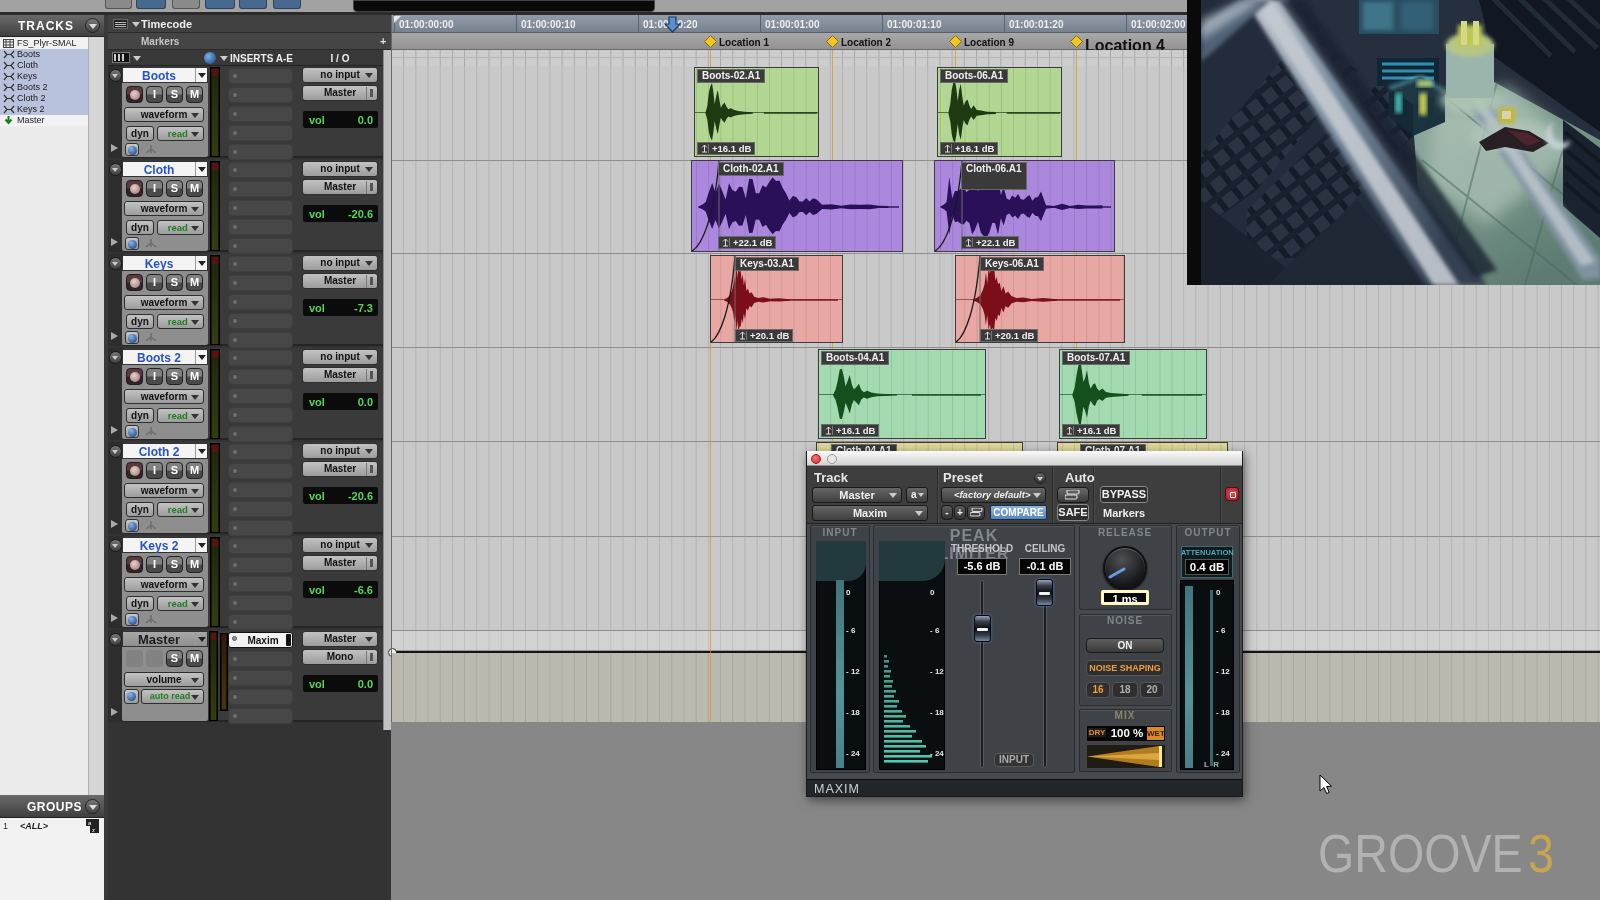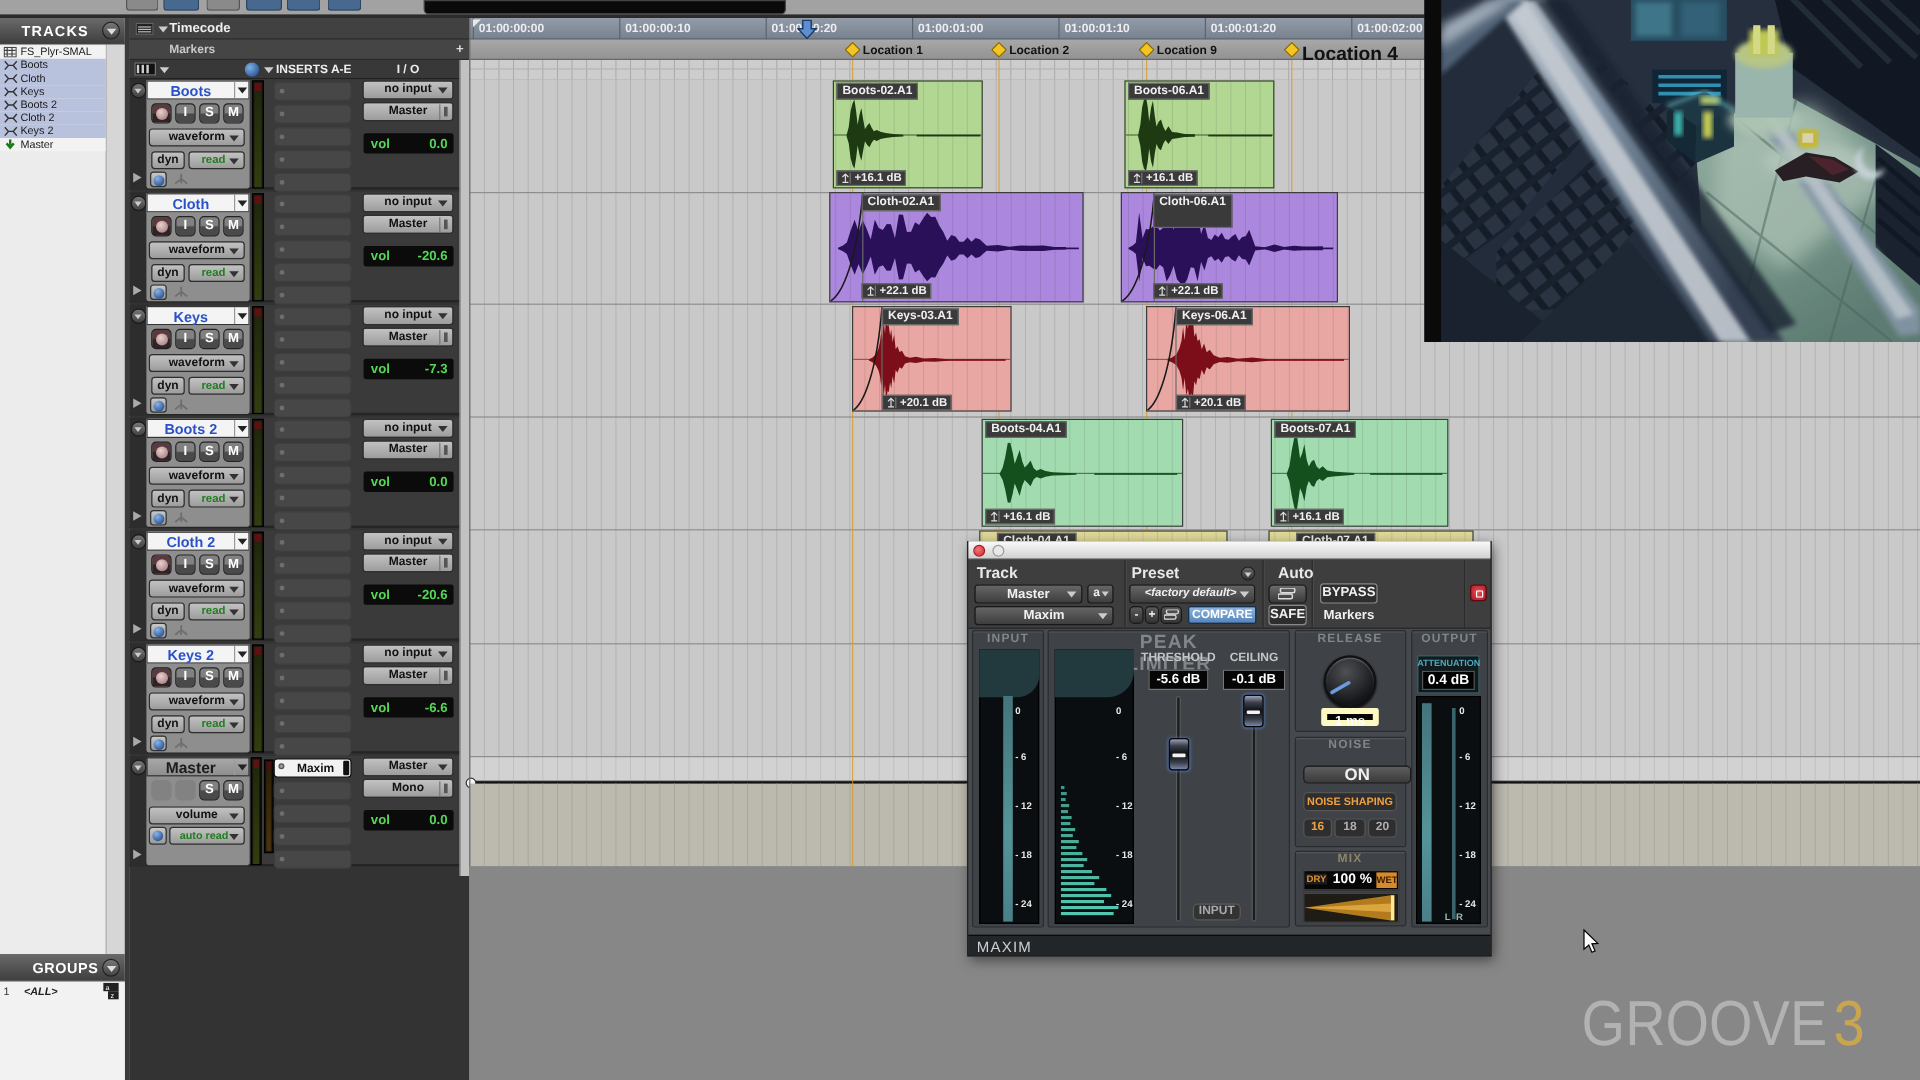--- a/index.html
+++ b/index.html
@@ -756,22 +756,22 @@
         <span class="ab" style="left:2px;top:11.5px;width:11px;height:3px;background:#f2f2f2;border-radius:1px;"></span>
       </div>
 <div class="ab" style="left:230px;top:128px;width:17px;height:27px;border-radius:3px;background:linear-gradient(#9aa2b8 0%,#3a3f4a 22%,#14161a 45%,#14161a 55%,#3a3f4a 78%,#7a86a8 100%);border:1px solid #06070a;box-shadow:0 0 3px rgba(90,140,230,0.8);">
         <span class="ab" style="left:2px;top:11.5px;width:11px;height:3px;background:#f2f2f2;border-radius:1px;"></span>
       </div>
 <div class="ab" style="left:188px;top:302px;width:40px;height:14px;background:#333;border:1px solid #5a5a5a;border-radius:4px;color:#aaa;font-weight:bold;font-size:10px;line-height:12px;text-align:center;">INPUT</div>
 <div class="ab" style="left:297px;top:95px;width:44px;height:44px;border-radius:50%;background:radial-gradient(circle at 42% 30%,#4e5054,#141518 72%);border:2px solid #101113;box-shadow:0 1px 2px #000, inset 0 1px 1px #666;"></div>
 <svg class="ab" style="left:297px;top:95px;" width="44" height="44">
         <line x1="21" y1="23" x2="7" y2="31" stroke="#6a9ae0" stroke-width="3" stroke-linecap="round"></line>
       </svg>
-<div class="ab" style="left:295px;top:139px;width:48px;height:15px;background:#060606;border:5px solid #fef9c3;border-radius:2px;color:#fff;font-weight:bold;font-size:11px;line-height:13px;text-align:center;">1 ms</div>
-<div class="ab" style="left:280px;top:187px;width:90px;height:15px;background:linear-gradient(#5e5e5e,#3a3a3a);border:1px solid #191919;border-radius:4px;color:#f0f0f0;font-weight:bold;font-size:14px;line-height:13px;text-align:center;">ON</div>
+<div class="ab" style="left:295px;top:139px;width:48px;height:15px;background:#060606;border:3px solid #fef9c3;border-radius:2px;color:#fff;font-weight:bold;font-size:11px;line-height:13px;text-align:center;">1 ms</div>
+<div class="ab" style="left:280px;top:187px;width:78px;height:15px;background:linear-gradient(#5e5e5e,#3a3a3a);border:1px solid #191919;border-radius:4px;color:#f0f0f0;font-weight:bold;font-size:10px;line-height:13px;text-align:center;">ON</div>
 <div class="ab" style="left:280px;top:209px;width:78px;height:16px;background:#2e2e2e;border:1px solid #555;border-radius:4px;color:#f0a040;font-weight:bold;font-size:9px;line-height:14px;text-align:center;">NOISE SHAPING</div>
 <div class="ab" style="left:280px;top:231px;width:24px;height:16px;background:#2e2e2e;border:1px solid #555;border-radius:4px;color:#f0a040;font-weight:bold;font-size:10px;line-height:14px;text-align:center;">16</div>
 <div class="ab" style="left:306px;top:231px;width:26px;height:16px;background:#2e2e2e;border:1px solid #555;border-radius:4px;color:#b0b0b0;font-weight:bold;font-size:10px;line-height:14px;text-align:center;">18</div>
 <div class="ab" style="left:334px;top:231px;width:24px;height:16px;background:#2e2e2e;border:1px solid #555;border-radius:4px;color:#b0b0b0;font-weight:bold;font-size:10px;line-height:14px;text-align:center;">20</div>
 <div class="ab" style="left:280px;top:274px;width:80px;height:17px;background:#060606;border:1px solid #444;"></div>
 <div class="ab b" style="left:282px;top:277px;width:18px;font-size:8px;color:#e09030;background:#1c1c1c;text-align:center;">DRY</div>
 <div class="ab b" style="left:303px;top:275.5px;width:36px;font-size:11.5px;color:#fff;text-align:center;">100 %</div>
 <div class="ab b" style="left:341px;top:276px;width:17px;height:13px;font-size:8px;color:#3a2000;background:#d88a28;text-align:center;line-height:13px;">WET</div>
 <div class="ab" style="left:280px;top:293px;width:80px;height:25px;background:#1e1c14;border:1px solid #444;"></div>
 <svg class="ab" style="left:281px;top:294px;" width="78" height="23">

